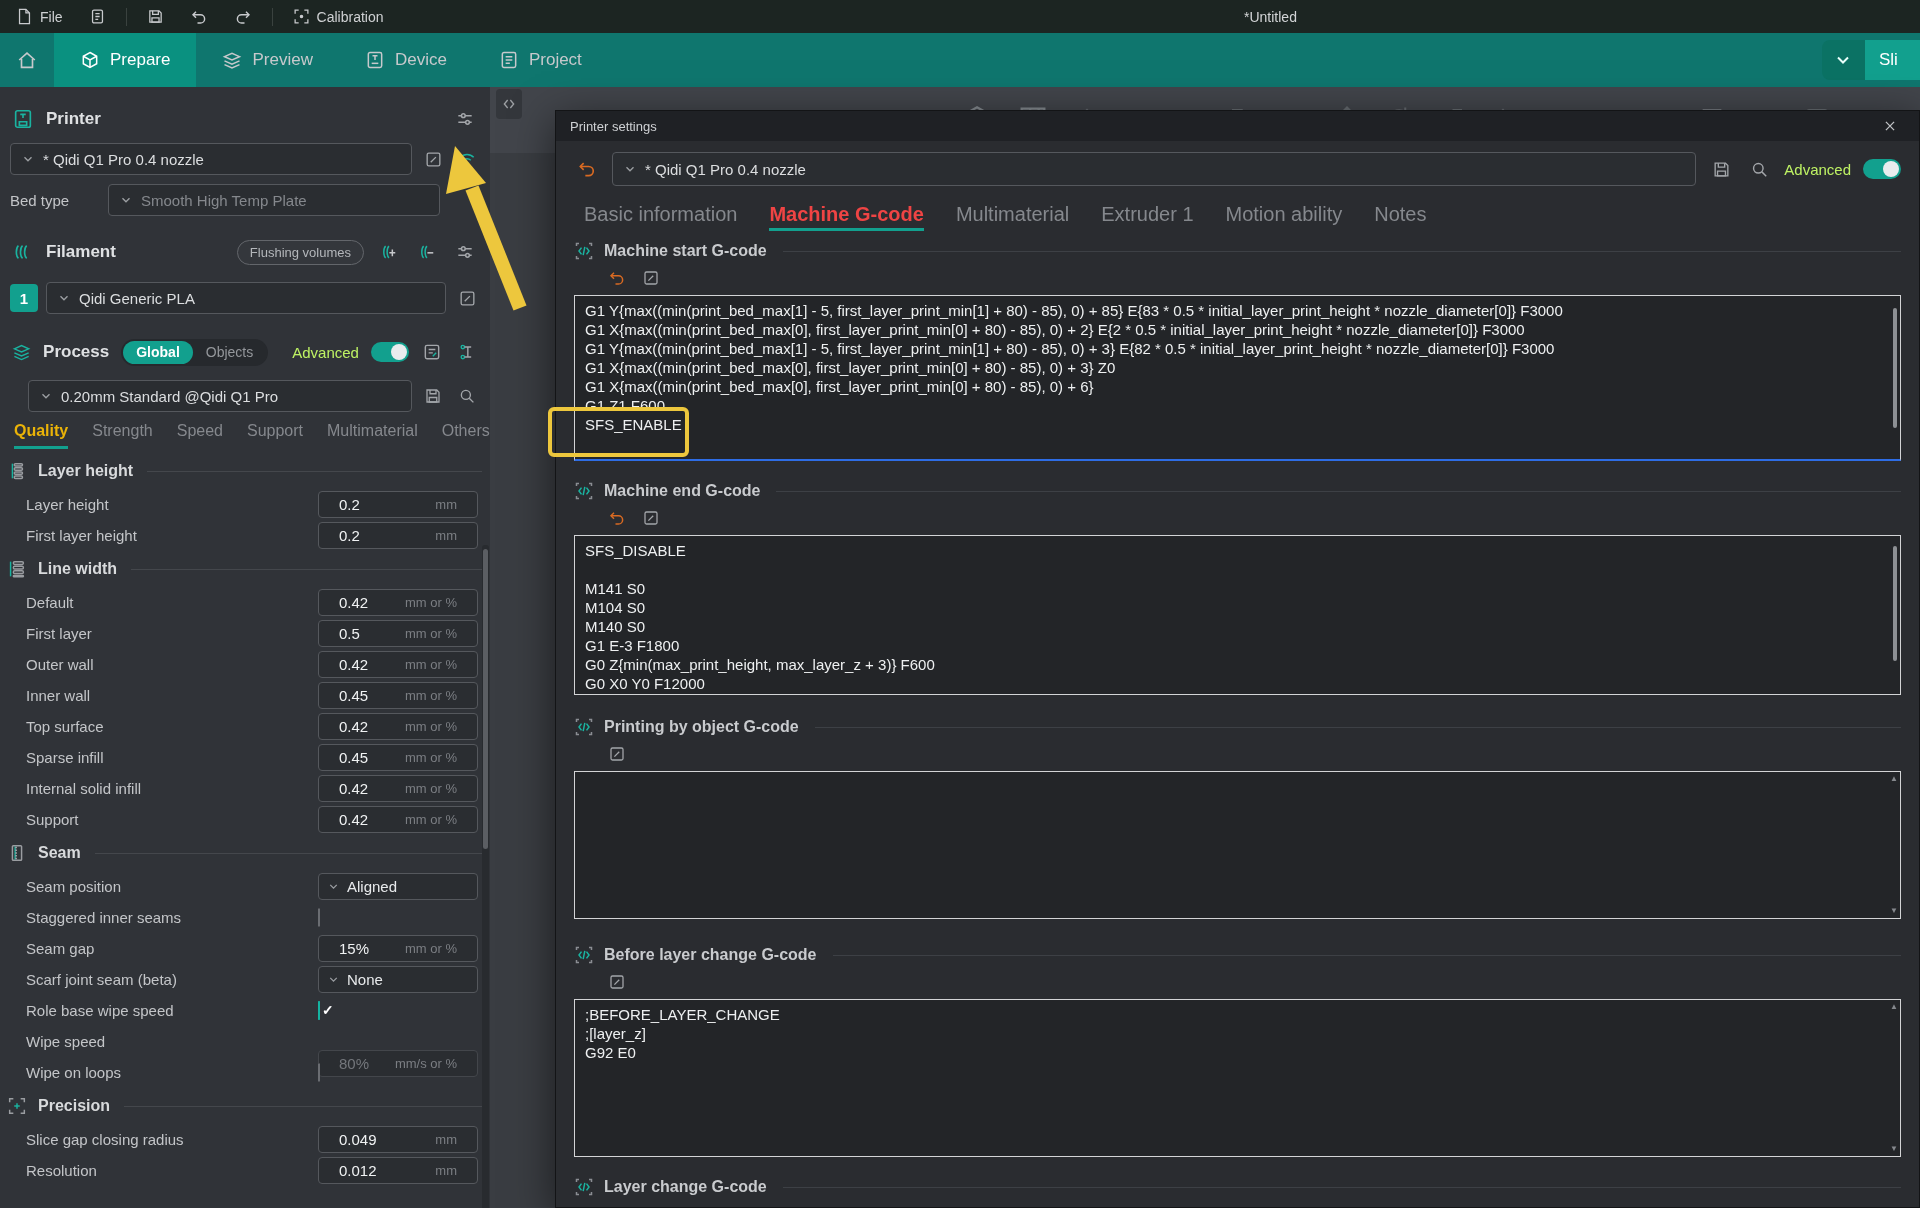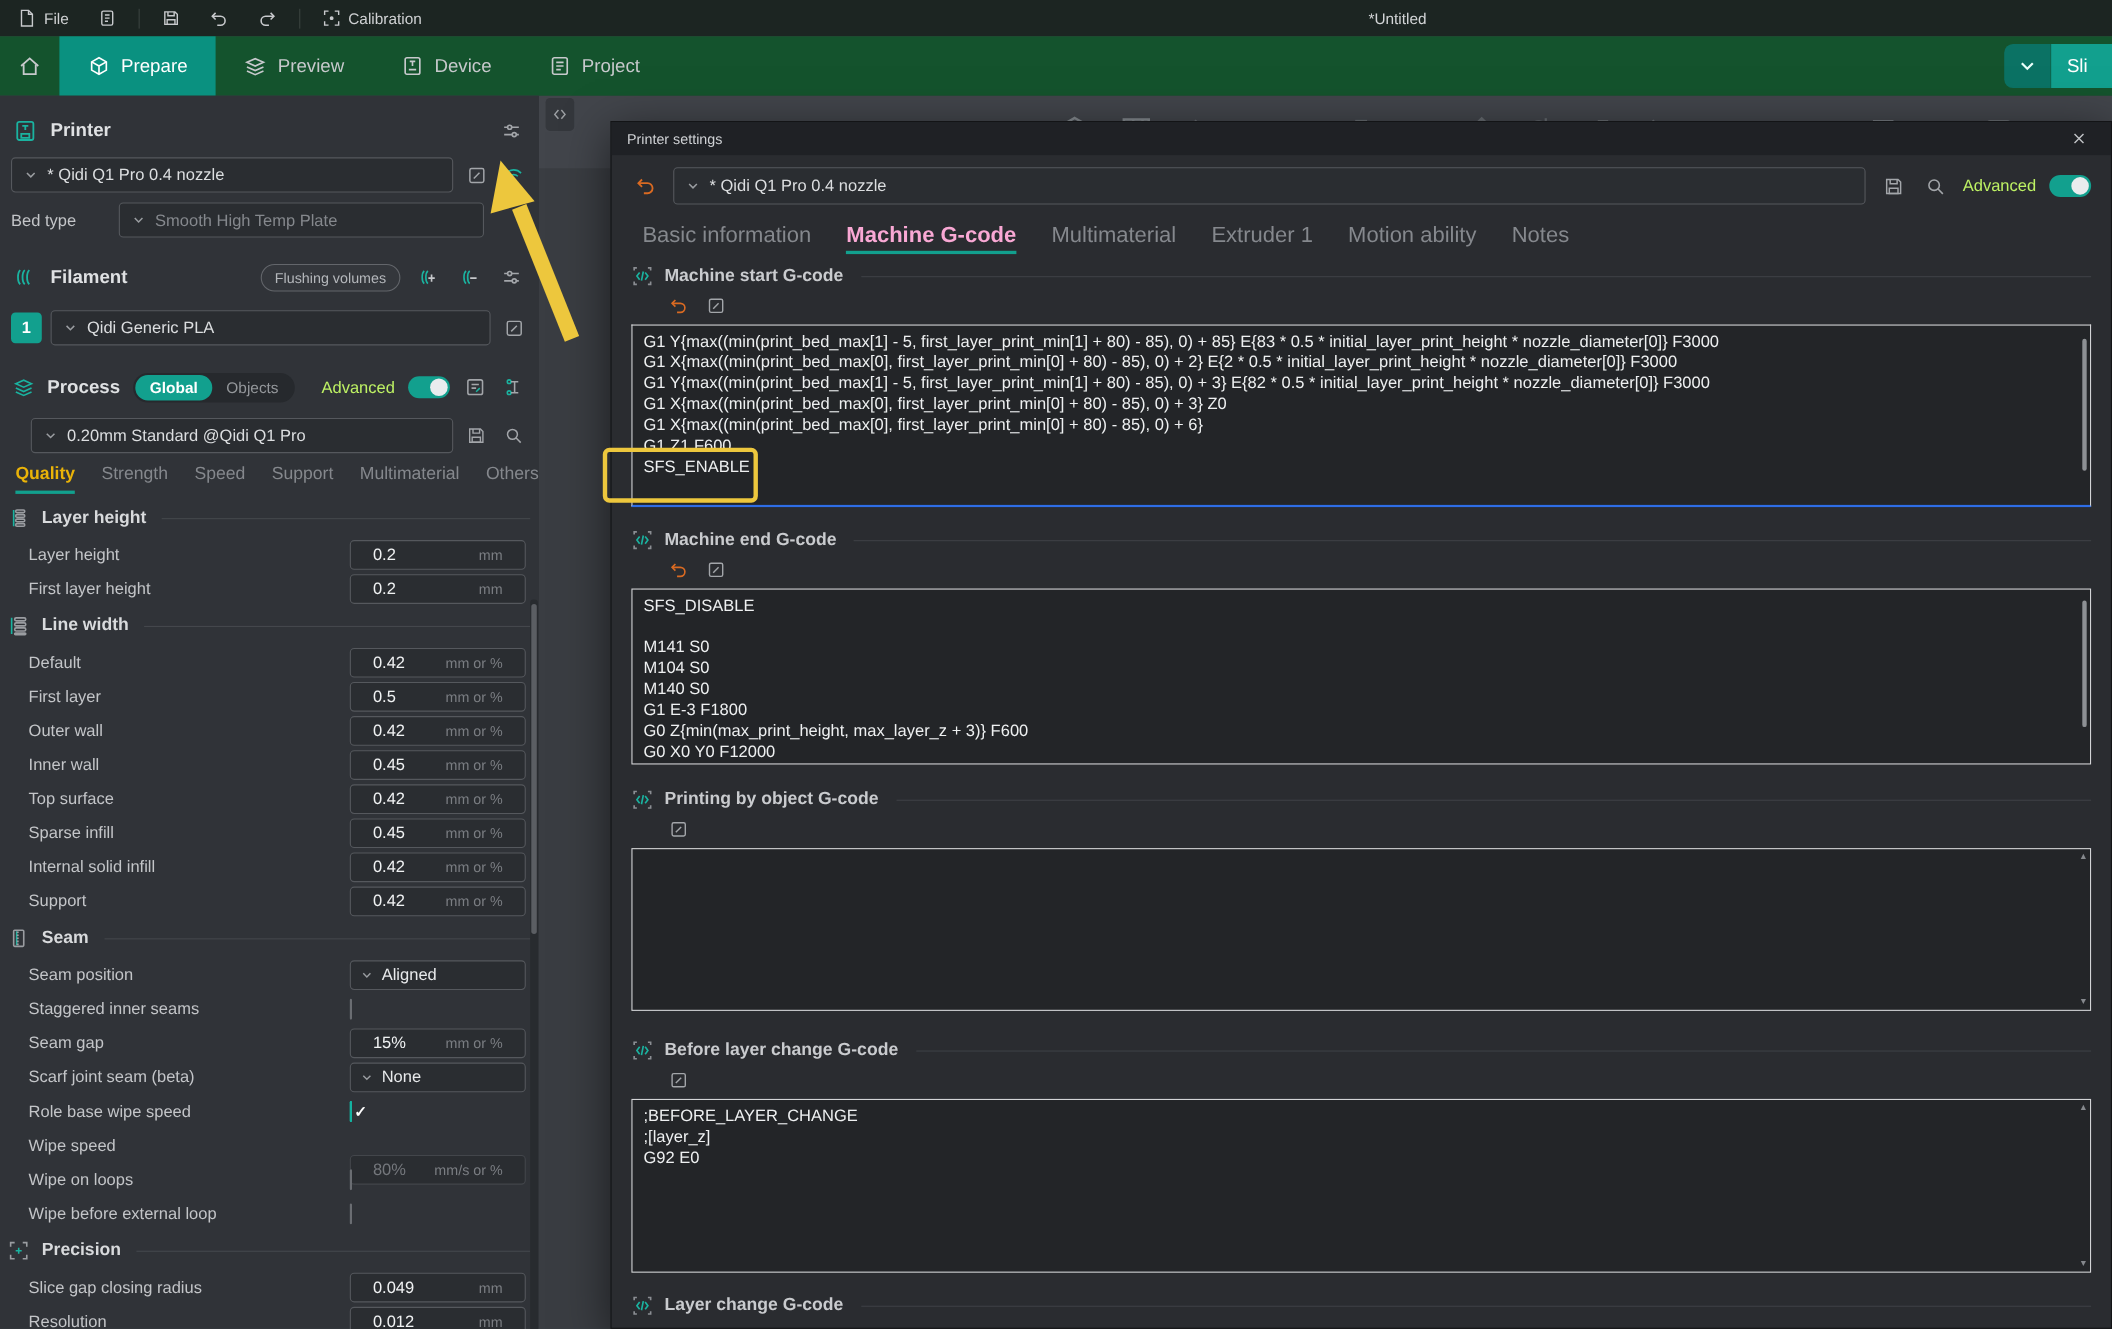--- a/index.html
+++ b/index.html
@@ -9,21 +9,21 @@
 
   
   .menubar { position:absolute; left:0; top:0; width:1920px; height:33px; background:#1c2522;
     display:flex; align-items:center; gap:14px; padding:0 10px; color:#cfd1d3; font-size:14px; z-index:5;}
   .mitem { display:flex; align-items:center; gap:7px; padding:0 6px; height:26px; border-radius:4px; }
   .msep { width:1px; height:18px; background:#3a423f; }
   .win-title { position:absolute; left:1244px; top:0; height:33px; display:flex; align-items:center;
     color:#d3d5d7; font-size:14px; }
 
   
-  .navbar { position:absolute; left:0; top:33px; width:1920px; height:54px; background:#14532d;
+  .navbar { position:absolute; left:0; top:33px; width:1920px; height:54px; background:#0f766e;
     display:flex; align-items:center; color:#c7c9cc; font-size:17px; z-index:5; }
   .homebtn { width:54px; height:54px; display:flex; align-items:center; justify-content:center; }
   .ntab { display:flex; align-items:center; gap:10px; padding:0 26px; height:54px; }
   .ntab.active { background:#0a9180; color:#fff; }
   .slice-wrap { position:absolute; right:-34px; top:7px; display:flex; height:40px; }
   .slice-chev { width:42px; background:#0b7264; border-radius:8px 0 0 8px; display:flex; align-items:center; justify-content:center; }
   .slice-btn { width:90px; background:#12a08e; color:#fff; font-size:17px; display:flex; align-items:center; padding-left:14px; border-left:1px solid #0b7264; border-radius:0 8px 8px 0;}
 
   
   .canvas { position:absolute; left:490px; top:87px; right:0; bottom:0; background:#3a3d42; }
@@ -85,21 +85,21 @@
   .dialog { position:absolute; left:555px; top:110px; width:1365px; height:1098px; background:#2a2c30;
     border:1px solid #131416; box-shadow:0 10px 40px rgba(0,0,0,.55); color:#d6d8da; z-index:20; }
   .dlg-title { height:30px; background:#1f2125; display:flex; align-items:center; padding:0 14px;
     font-size:13px; color:#cfd1d4; }
   .dlg-close { margin-left:auto; color:#c2c4c7; font-size:15px; width:22px; text-align:center; }
   .dlg-body { padding:10px 18px 0 18px; }
   .preset-row { display:flex; align-items:center; gap:12px; height:36px; }
   .preset-row .select { flex:1; height:34px; }
   .adv { font-size:15px; color:#bef264; }
   .dlg-tabs { display:flex; gap:32px; padding:16px 4px 0 10px; font-size:20px; color:#85888d; height:44px;}
-  .dlg-tabs .on { color:#f9a8d4; font-weight:700; border-bottom:3px solid #12a08e; padding-bottom:8px; }
+  .dlg-tabs .on { color:#ef4444; font-weight:700; border-bottom:3px solid #12a08e; padding-bottom:8px; }
   .gsec-head { display:flex; align-items:center; gap:10px; margin-top:6px; height:28px; }
   .gsec-head b { font-size:16px; color:#c9cbce; font-weight:700; white-space:nowrap; }
   .gsec-head .hl { flex:1; height:1px; background:#3d4045; margin-left:6px; }
   .gsec-tools { display:flex; gap:8px; padding-left:30px; height:26px; align-items:center; }
   .gcode-box { position:relative; margin-top:4px; border:1px solid #d3d4d6; background:#232528; overflow:hidden;
     padding:5px 10px; font-size:15px; line-height:19px; color:#eef0f1; }
   .gcode-box pre { font-family:"Liberation Sans",sans-serif; white-space:pre; }
   .gcode-box .ln { display:block; white-space:pre; }
   .focus-bottom { border-bottom:2px solid #2e6de5; }
   .vtrack { position:absolute; right:1px; top:2px; bottom:2px; width:8px; }
@@ -582,24 +582,20 @@
         <span class="plabel">Wipe speed</span>
         <span class="pinput disabled">
           <input disabled="" value="80%" style="">
           <em>mm/s or %</em>
         </span>
       </div>
     <div class="prow">
         <span class="plabel">Wipe on loops</span>
         <span style="width:160px;"><span class="cbx"></span></span>
       </div>
-    <div class="prow">
-        <span class="plabel">Wipe before external loop</span>
-        <span style="width:160px;"><span class="cbx"></span></span>
-      </div>
 
     <div class="pghead">
       <svg width="22" height="22" viewBox="0 0 24 24" fill="none" stroke="#9a9da1" stroke-width="1.6">
           <path d="M8 4H4v4M16 4h4v4M20 16v4h-4M4 16v4h4"></path>
           <path d="M12 9v6M9 12h6" stroke="#1ab3a0"></path>
         </svg>
       <b>Precision</b>
         <i class="hl"></i>
     </div>
     <div class="prow">

